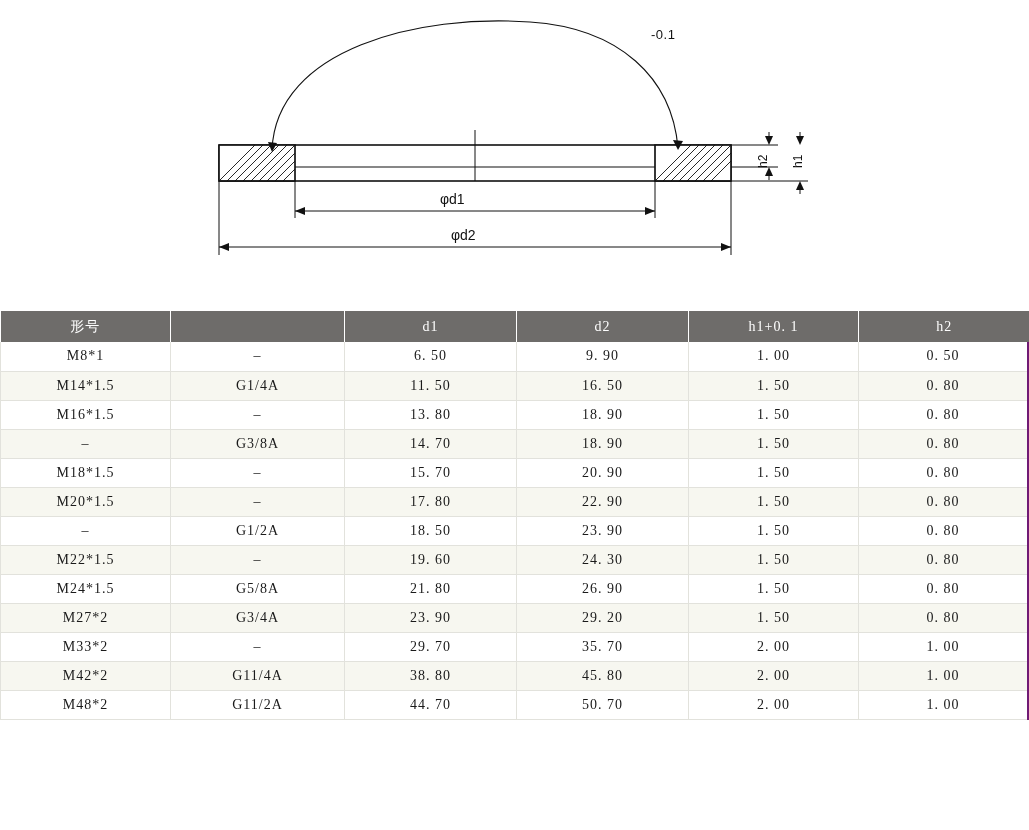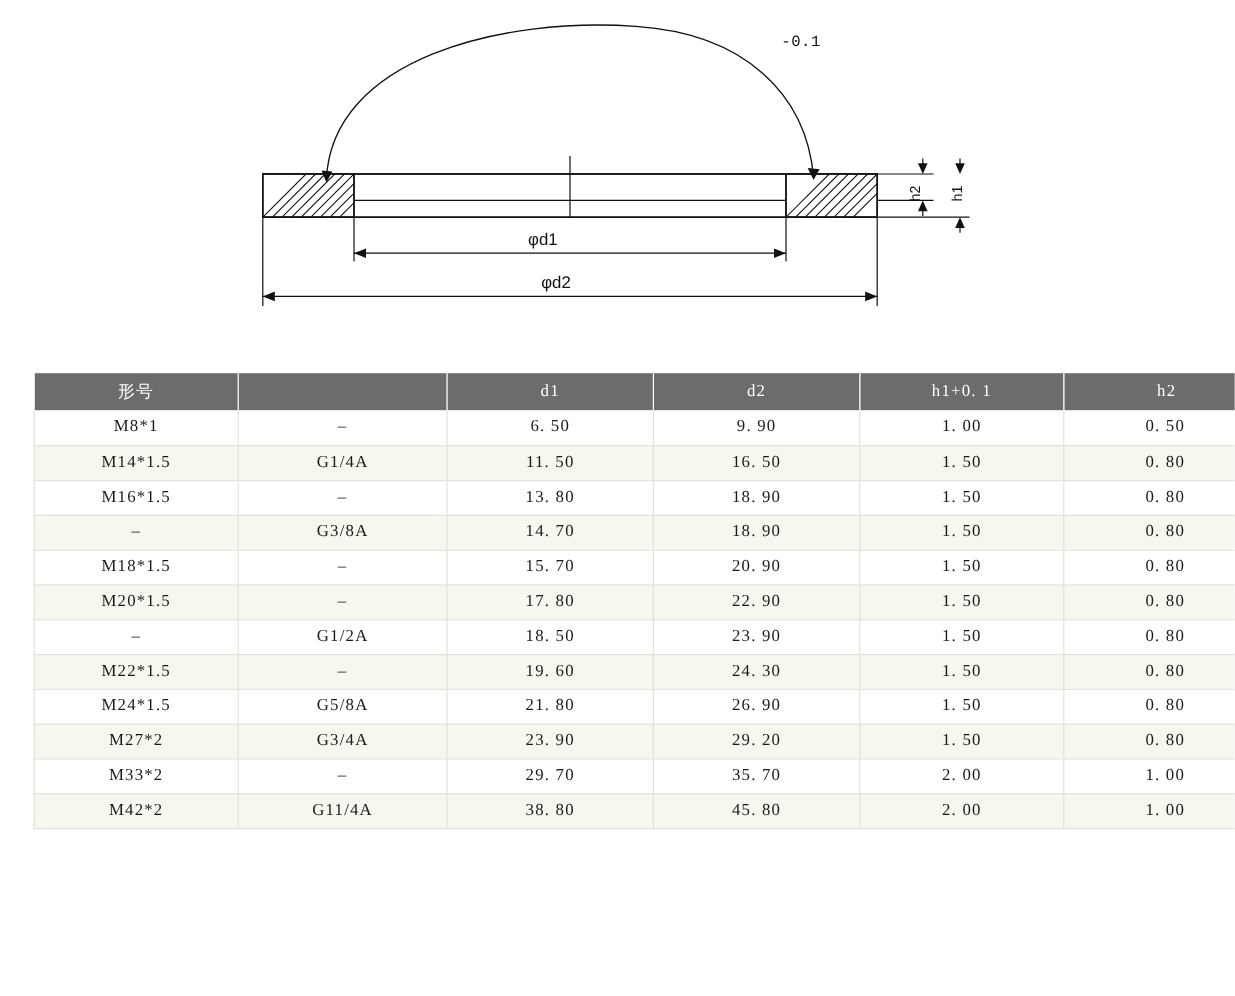--- a/index.html
+++ b/index.html
@@ -20,21 +20,21 @@
   .drawing {
     position: relative;
     width: 1029px;
     height: 300px;
   }
   .drawing svg { display: block; }
   .tol-label {
     position: absolute;
     left: 651px;
     top: 27px;
-    font-family: Liberation Mono, monospace;
+    font-family: Liberation Sans, sans-serif;
     font-size: 13px;
     color: #111111;
     letter-spacing: 0.5px;
   }
   .dim-h2 {
     position: absolute;
     left: 756px;
     top: 142px;
     width: 14px;
     height: 38px;
@@ -75,21 +75,20 @@
     font-family: Liberation Sans, sans-serif;
     font-size: 14px;
     color: #111111;
   }
   
   .table-wrap {
     position: absolute;
     left: 0;
     top: 311px;
     width: 1029px;
-    padding-left: 28px;
   }
   table.spec {
     border-collapse: collapse;
     width: 1029px;
     table-layout: fixed;
   }
   table.spec th {
     background: #6e6c6a;
     color: #ffffff;
     font-weight: normal;
@@ -328,17 +327,25 @@
             <td>1. 00</td>
           </tr>
           <tr>
             <td>M42*2</td>
             <td>G11/4A</td>
             <td>38. 80</td>
             <td>45. 80</td>
             <td>2. 00</td>
             <td>1. 00</td>
           </tr>
+          <tr>
+            <td>M48*2</td>
+            <td>G11/2A</td>
+            <td>44. 70</td>
+            <td>50. 70</td>
+            <td>2. 00</td>
+            <td>1. 00</td>
+          </tr>
         </tbody>
     </table>
   </div>
 
 </div>
 
 </body></html>

